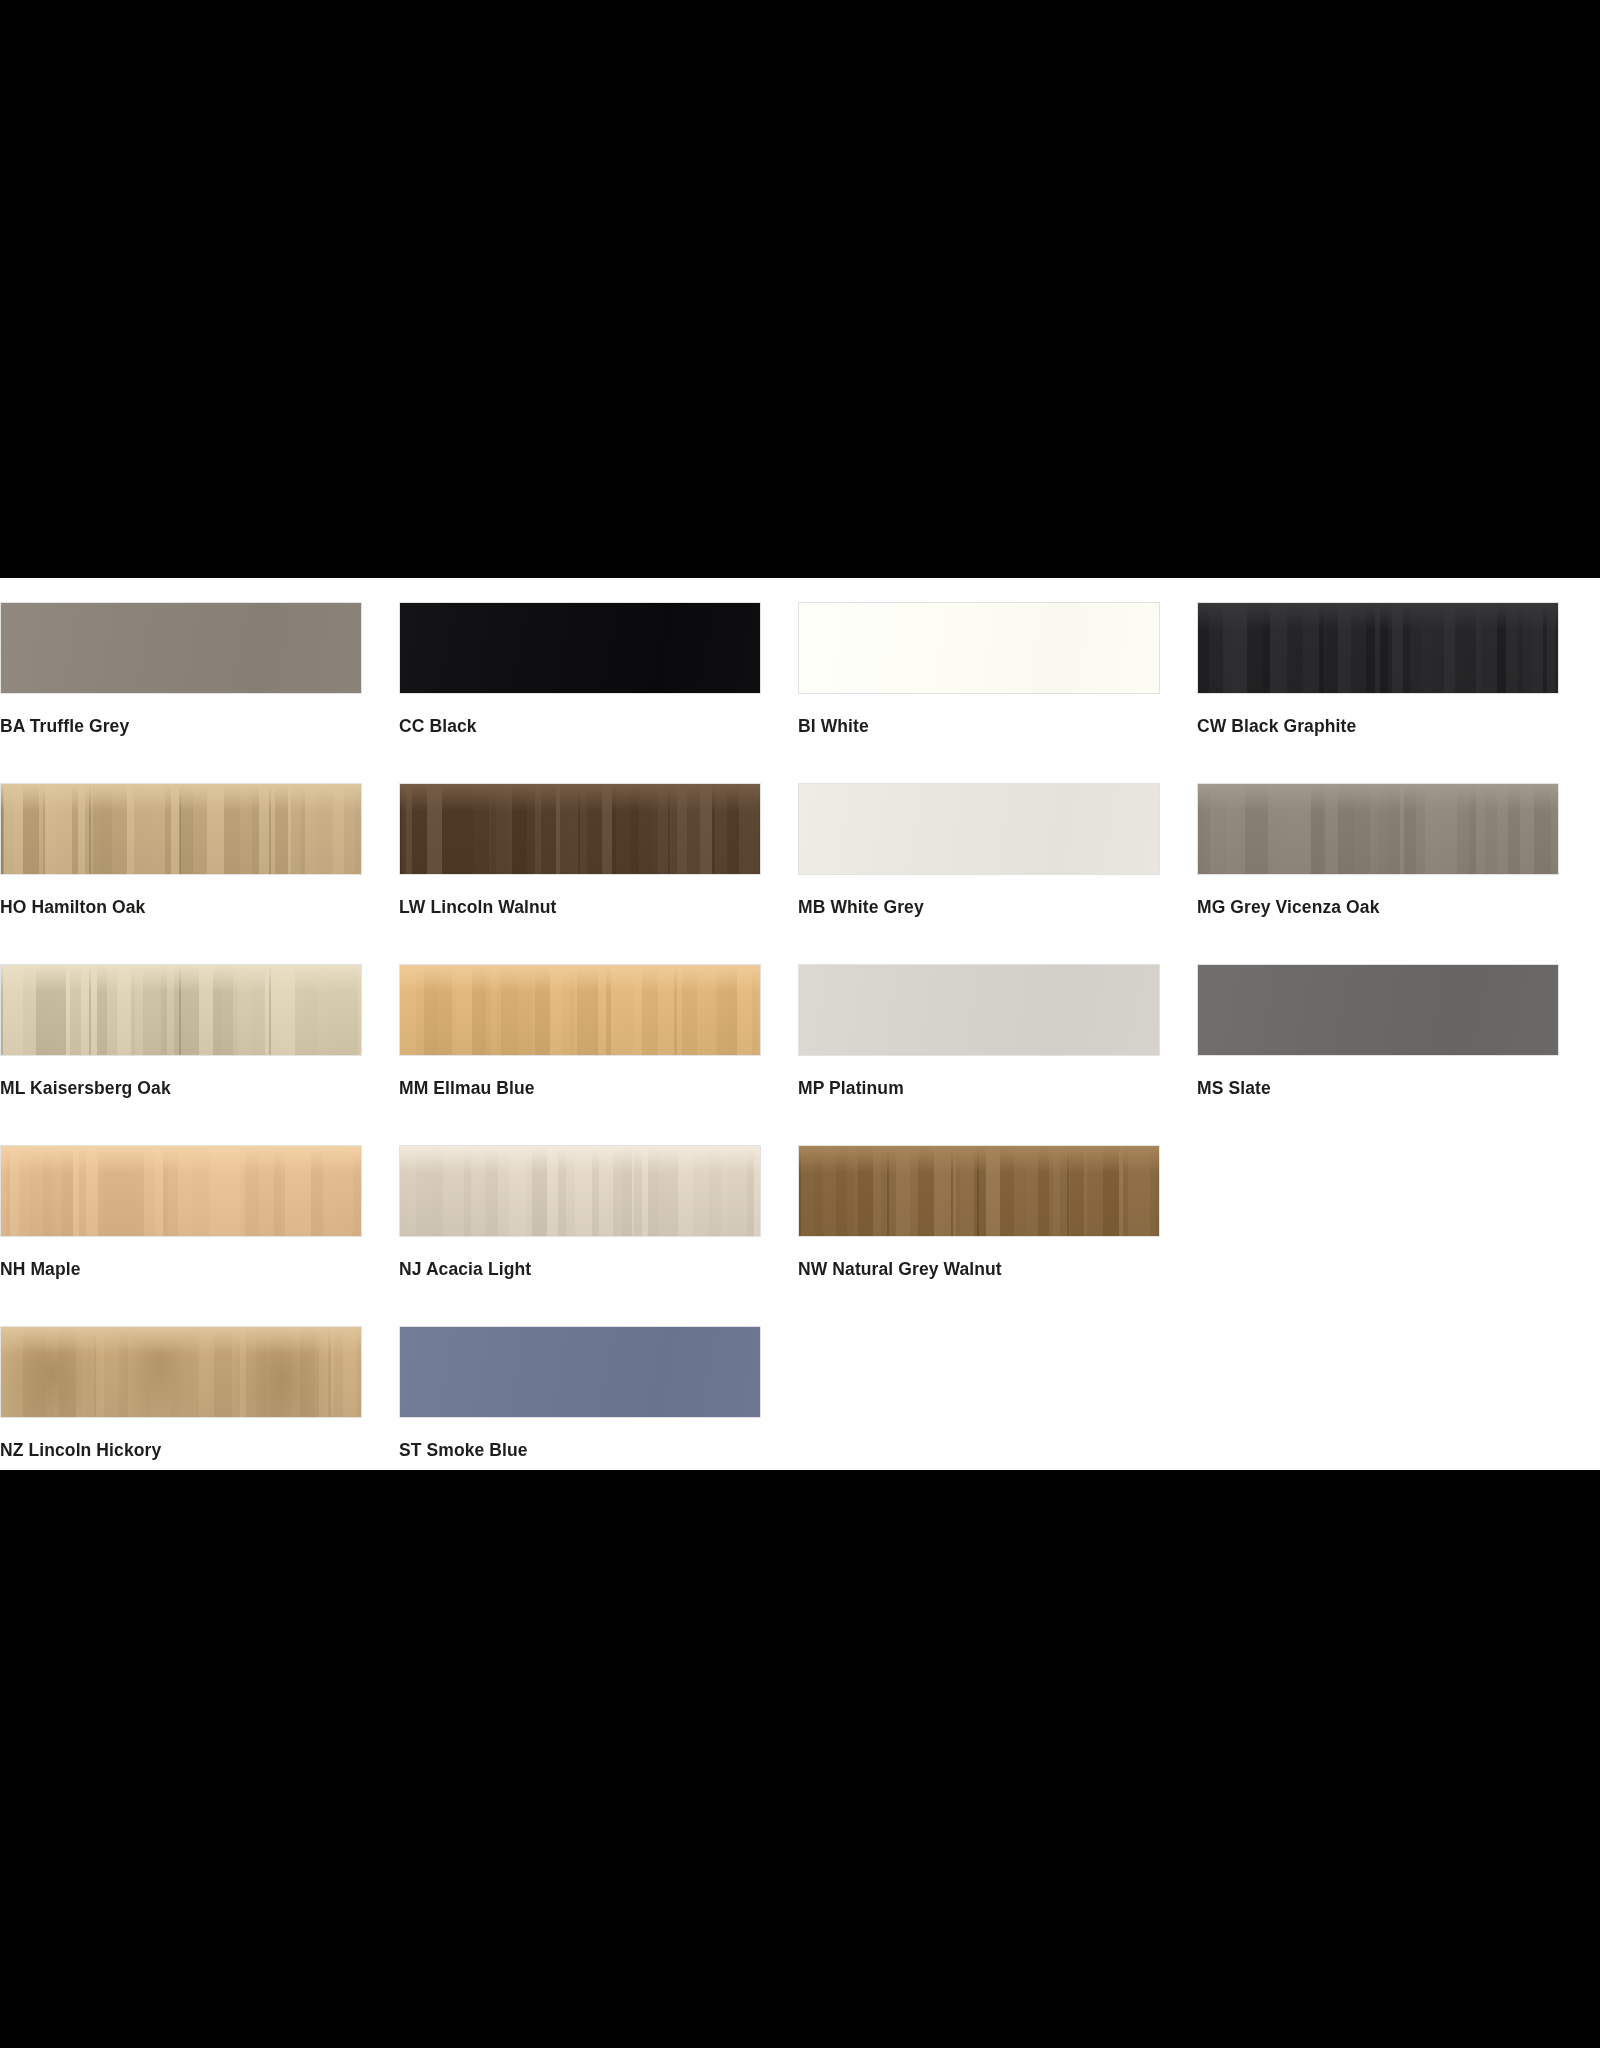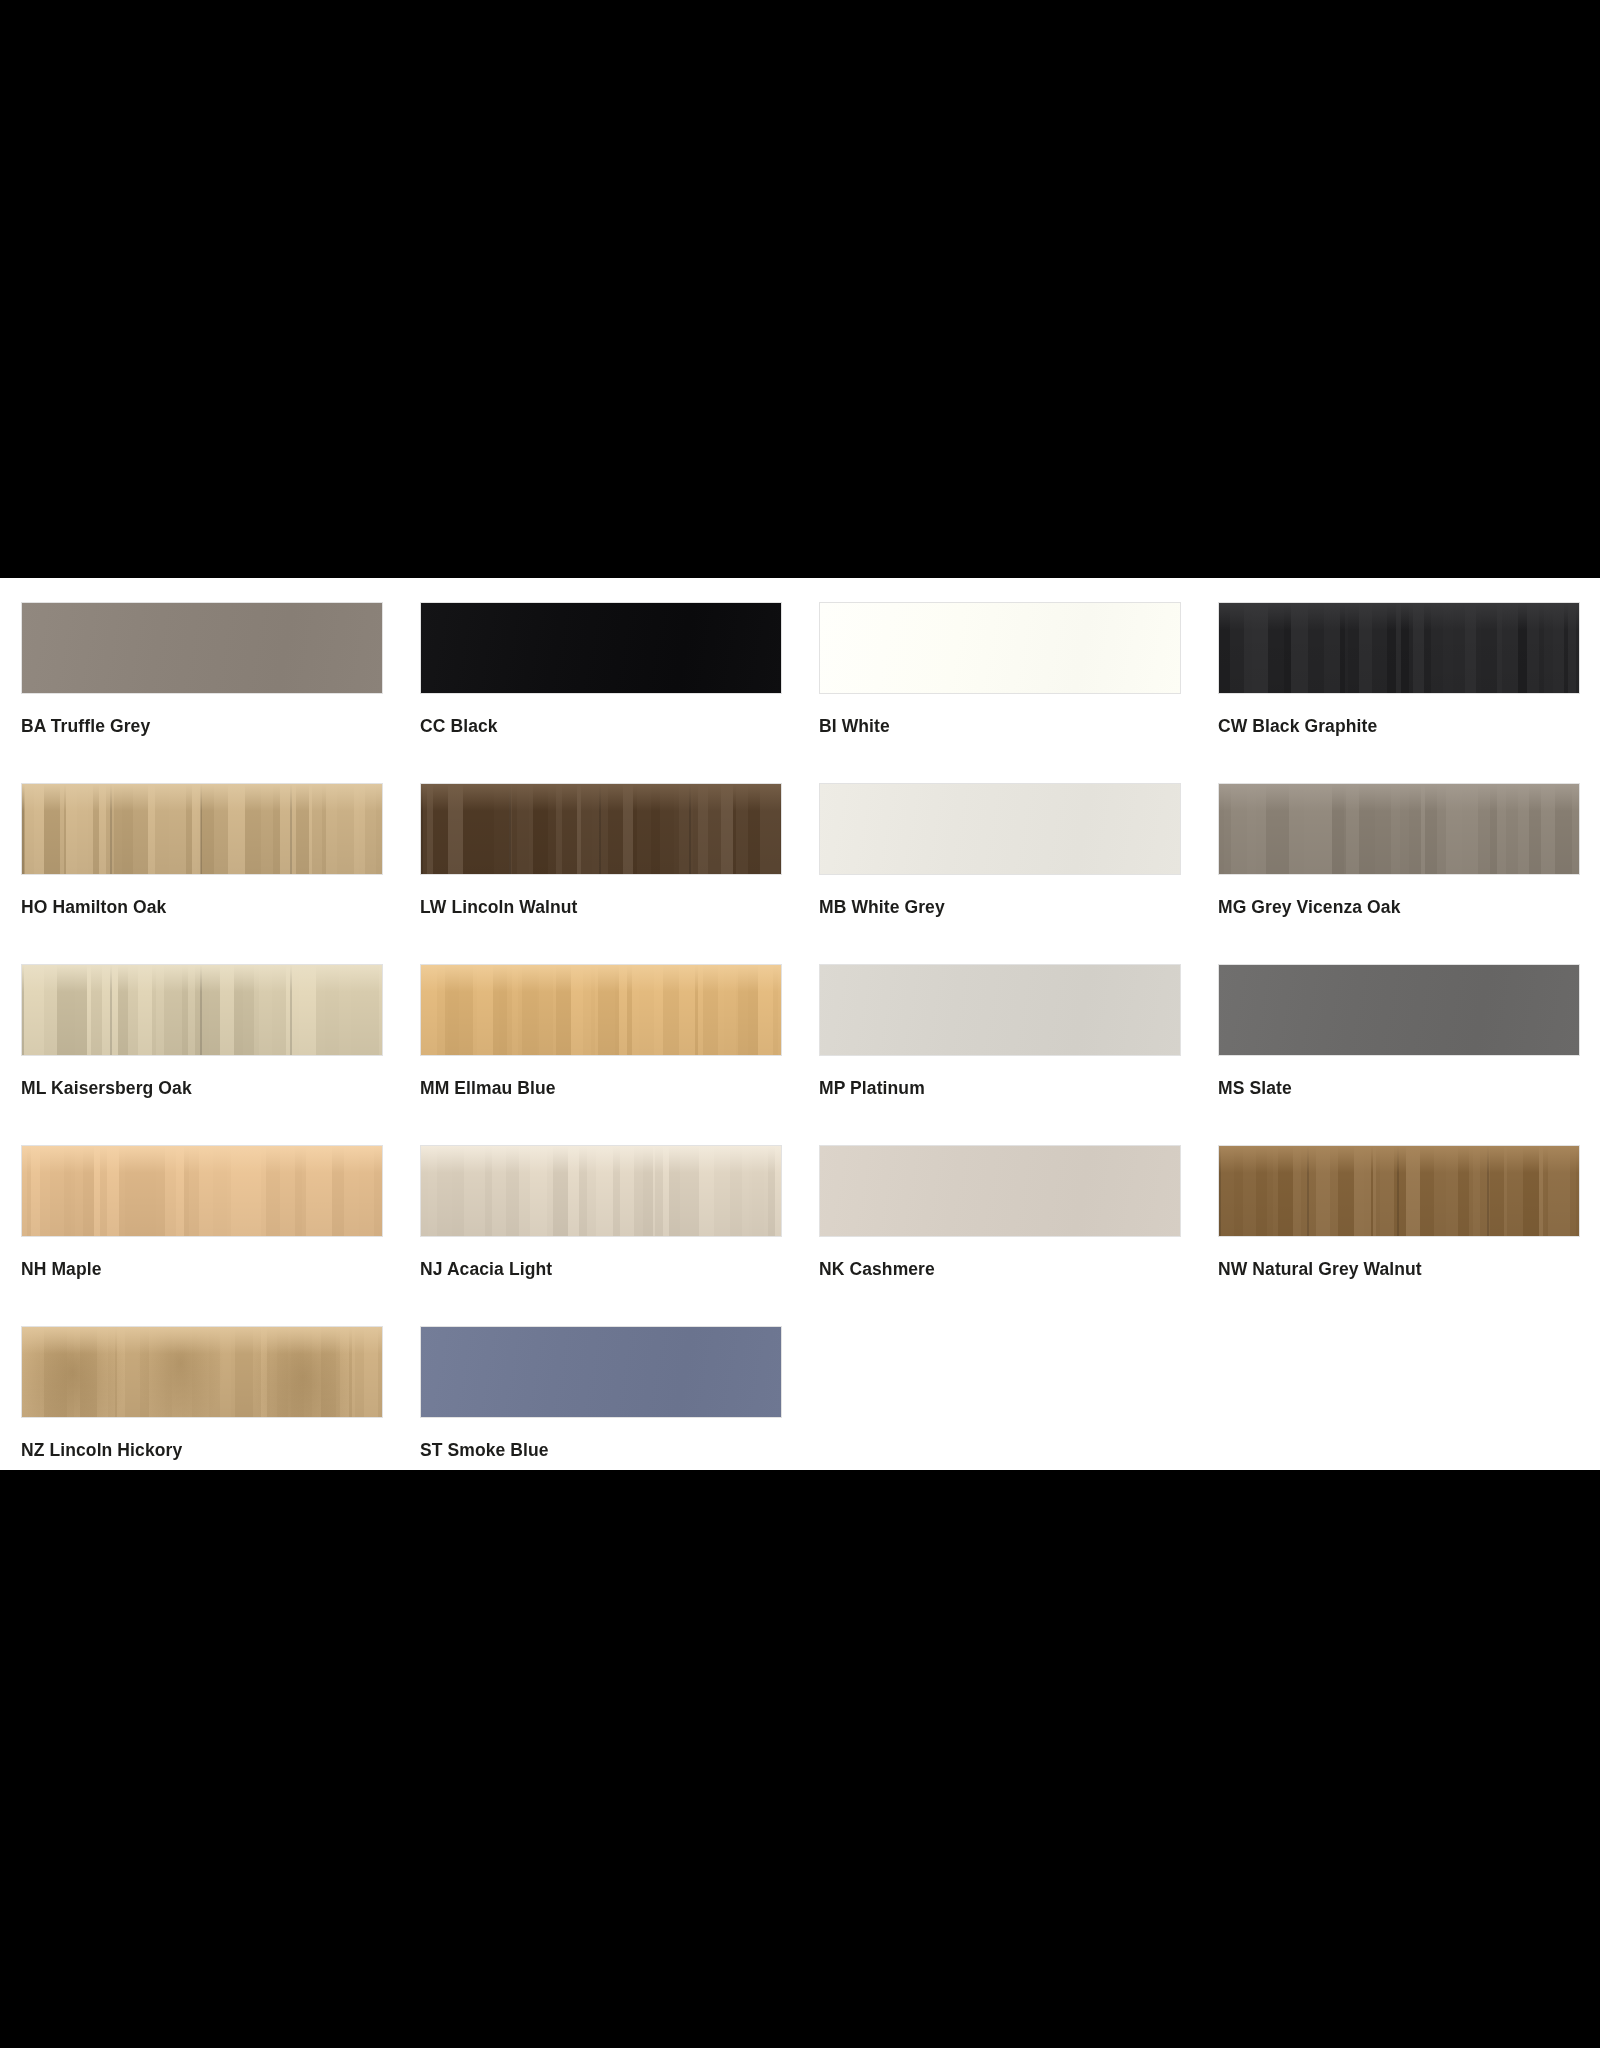--- a/index.html
+++ b/index.html
@@ -45,21 +45,20 @@
     left: 0;
     width: 1600px;
     height: 892px;
     background: #ffffff;
     padding: 24px 0 0 0;
   }
 
   .swatch-grid {
     position: relative;
     width: 1600px;
-    padding-left: 21px;
   }
 
   .swatch-row {
     display: flex;
     height: 181px;
   }
 
   .swatch-cell {
     width: 362px;
     margin-right: 37px;
@@ -186,26 +185,20 @@
             </div>
             <div class="swatch-label">NH Maple</div>
           </div>
           <div class="swatch-cell">
             <div class="swatch-chip" style="background: rgb(221, 210, 192);">
               <div class="grain" style="background: linear-gradient(rgb(242, 234, 220) 0%, rgba(0, 0, 0, 0) 30%, rgba(0, 0, 0, 0.05) 100%), linear-gradient(90deg, rgb(218, 207, 189) 0%, rgb(218, 207, 189) 1.97%, rgb(219, 208, 190) 1.97%, rgb(219, 208, 190) 4.31%, rgb(215, 204, 186) 4.31%, rgb(215, 204, 186) 8.73%, rgb(214, 203, 185) 8.73%, rgb(214, 203, 185) 12.02%, rgb(220, 209, 191) 12.02%, rgb(220, 209, 191) 15.68%, rgb(220, 209, 191) 15.68%, rgb(220, 209, 191) 17.82%, rgb(214, 203, 185) 17.82%, rgb(214, 203, 185) 19.6%, rgb(221, 210, 192) 19.6%, rgb(221, 210, 192) 23.59%, rgb(215, 204, 186) 23.59%, rgb(215, 204, 186) 27.14%, rgb(223, 212, 194) 27.14%, rgb(223, 212, 194) 30.16%, rgb(228, 217, 199) 30.16%, rgb(228, 217, 199) 34.92%, rgb(224, 213, 195) 34.92%, rgb(224, 213, 195) 36.59%, rgb(212, 201, 183) 36.59%, rgb(212, 201, 183) 40.81%, rgb(229, 218, 200) 40.81%, rgb(229, 218, 200) 43.96%, rgb(216, 205, 187) 43.96%, rgb(216, 205, 187) 46.03%, rgb(224, 213, 195) 46.03%, rgb(224, 213, 195) 48.62%, rgb(229, 218, 200) 48.62%, rgb(229, 218, 200) 53.39%, rgb(217, 206, 188) 53.39%, rgb(217, 206, 188) 55.36%, rgb(227, 216, 198) 55.36%, rgb(227, 216, 198) 59.08%, rgb(217, 206, 188) 59.08%, rgb(217, 206, 188) 61.7%, rgb(213, 202, 184) 61.7%, rgb(213, 202, 184) 64.46%, rgb(227, 216, 198) 64.46%, rgb(227, 216, 198) 65.07%, rgb(217, 206, 188) 65.07%, rgb(217, 206, 188) 67.36%, rgb(229, 218, 200) 67.36%, rgb(229, 218, 200) 69.01%, rgb(214, 203, 185) 69.01%, rgb(214, 203, 185) 72.07%, rgb(217, 206, 188) 72.07%, rgb(217, 206, 188) 73.07%, rgb(217, 206, 188) 73.07%, rgb(217, 206, 188) 77.29%, rgb(228, 217, 199) 77.29%, rgb(228, 217, 199) 81.37%, rgb(223, 212, 194) 81.37%, rgb(223, 212, 194) 85.7%, rgb(219, 208, 190) 85.7%, rgb(219, 208, 190) 89.2%, rgb(223, 212, 194) 89.2%, rgb(223, 212, 194) 90.05%, rgb(223, 212, 194) 90.05%, rgb(223, 212, 194) 91.14%, rgb(222, 211, 193) 91.14%, rgb(222, 211, 193) 92.01%, rgb(221, 210, 192) 92.01%, rgb(221, 210, 192) 95.19%, rgb(222, 211, 193) 95.19%, rgb(222, 211, 193) 96.27%, rgb(215, 204, 186) 96.27%, rgb(215, 204, 186) 98.2%, rgb(229, 218, 200) 98.2%, rgb(229, 218, 200) 100%);"></div>
             </div>
             <div class="swatch-label">NJ Acacia Light</div>
           </div>
           <div class="swatch-cell">
-            <div class="swatch-chip" style="background: rgb(214, 206, 196);">
-              <div class="grain" style="background: linear-gradient(100deg, rgb(220, 212, 202) 0%, rgb(214, 206, 196) 38%, rgb(210, 202, 192) 72%, rgb(214, 206, 196) 100%);"></div>
-            </div>
-            <div class="swatch-label">NK Cashmere</div>
-          </div>
-          <div class="swatch-cell">
             <div class="swatch-chip" style="background: rgb(139, 107, 67);">
               <div class="grain" style="background: linear-gradient(rgb(168, 134, 91) 0%, rgba(0, 0, 0, 0) 30%, rgba(0, 0, 0, 0.05) 100%), linear-gradient(90deg, rgba(0, 0, 0, 0.14) 0px, rgba(0, 0, 0, 0.14) 0.5%, rgba(0, 0, 0, 0) 0.5%, rgba(0, 0, 0, 0) 24.5%, rgba(0, 0, 0, 0.14) 24.5%, rgba(0, 0, 0, 0.14) 25%, rgba(0, 0, 0, 0) 25%, rgba(0, 0, 0, 0) 49.5%, rgba(0, 0, 0, 0.14) 49.5%, rgba(0, 0, 0, 0.14) 50%, rgba(0, 0, 0, 0) 50%, rgba(0, 0, 0, 0) 74.5%, rgba(0, 0, 0, 0.14) 74.5%, rgba(0, 0, 0, 0.14) 75%, rgba(0, 0, 0, 0) 75%, rgba(0, 0, 0, 0) 100%), linear-gradient(90deg, rgb(134, 102, 62) 0%, rgb(134, 102, 62) 4.2%, rgb(131, 99, 59) 4.2%, rgb(131, 99, 59) 6.71%, rgb(136, 104, 64) 6.71%, rgb(136, 104, 64) 10.27%, rgb(129, 97, 57) 10.27%, rgb(129, 97, 57) 13.34%, rgb(134, 102, 62) 13.34%, rgb(134, 102, 62) 15.01%, rgb(137, 105, 65) 15.01%, rgb(137, 105, 65) 16.33%, rgb(127, 95, 55) 16.33%, rgb(127, 95, 55) 20.56%, rgb(143, 111, 71) 20.56%, rgb(143, 111, 71) 22.76%, rgb(138, 106, 66) 22.76%, rgb(138, 106, 66) 25.05%, rgb(138, 106, 66) 25.05%, rgb(138, 106, 66) 25.73%, rgb(138, 106, 66) 25.73%, rgb(138, 106, 66) 27.02%, rgb(149, 117, 77) 27.02%, rgb(149, 117, 77) 30.73%, rgb(142, 110, 70) 30.73%, rgb(142, 110, 70) 32.96%, rgb(130, 98, 58) 32.96%, rgb(130, 98, 58) 37.49%, rgb(150, 118, 78) 37.49%, rgb(150, 118, 78) 40.23%, rgb(149, 117, 77) 40.23%, rgb(149, 117, 77) 42.11%, rgb(128, 96, 56) 42.11%, rgb(128, 96, 56) 42.85%, rgb(150, 118, 78) 42.85%, rgb(150, 118, 78) 43.65%, rgb(140, 108, 68) 43.65%, rgb(140, 108, 68) 44.67%, rgb(143, 111, 71) 44.67%, rgb(143, 111, 71) 48.58%, rgb(130, 98, 58) 48.58%, rgb(130, 98, 58) 52.08%, rgb(153, 121, 81) 52.08%, rgb(153, 121, 81) 53.12%, rgb(153, 121, 81) 53.12%, rgb(153, 121, 81) 55.97%, rgb(130, 98, 58) 55.97%, rgb(130, 98, 58) 59.78%, rgb(139, 107, 67) 59.78%, rgb(139, 107, 67) 63.15%, rgb(141, 109, 69) 63.15%, rgb(141, 109, 69) 66.29%, rgb(129, 97, 57) 66.29%, rgb(129, 97, 57) 69.45%, rgb(139, 107, 67) 69.45%, rgb(139, 107, 67) 70.45%, rgb(144, 112, 72) 70.45%, rgb(144, 112, 72) 72.44%, rgb(138, 106, 66) 72.44%, rgb(138, 106, 66) 75.37%, rgb(131, 99, 59) 75.37%, rgb(131, 99, 59) 79.08%, rgb(145, 113, 73) 79.08%, rgb(145, 113, 73) 79.89%, rgb(137, 105, 65) 79.89%, rgb(137, 105, 65) 84.42%, rgb(126, 94, 54) 84.42%, rgb(126, 94, 54) 88.94%, rgb(151, 119, 79) 88.94%, rgb(151, 119, 79) 89.93%, rgb(136, 104, 64) 89.93%, rgb(136, 104, 64) 90.89%, rgb(135, 103, 63) 90.89%, rgb(135, 103, 63) 91.52%, rgb(144, 112, 72) 91.52%, rgb(144, 112, 72) 95.44%, rgb(144, 112, 72) 95.44%, rgb(144, 112, 72) 97.46%, rgb(137, 105, 65) 97.46%, rgb(137, 105, 65) 99.29%, rgb(133, 101, 61) 99.29%, rgb(133, 101, 61) 100%);"></div>
             </div>
             <div class="swatch-label">NW Natural Grey Walnut</div>
           </div>
         </div>
         <div class="swatch-row">
           <div class="swatch-cell">
             <div class="swatch-chip" style="background: rgb(201, 171, 126);">
               <div class="grain" style="background: linear-gradient(rgb(224, 197, 155) 0%, rgba(0, 0, 0, 0) 30%, rgba(0, 0, 0, 0.05) 100%), radial-gradient(26% 150% at 14% 50%, rgb(175, 145, 100) 0%, rgba(0, 0, 0, 0) 58%), radial-gradient(20% 140% at 44% 40%, rgb(179, 149, 104) 0%, rgba(0, 0, 0, 0) 60%), radial-gradient(24% 160% at 78% 55%, rgb(177, 147, 102) 0%, rgba(0, 0, 0, 0) 58%), linear-gradient(90deg, rgb(205, 175, 130) 0%, rgb(205, 175, 130) 2.75%, rgb(205, 175, 130) 2.75%, rgb(205, 175, 130) 5.03%, rgb(208, 178, 133) 5.03%, rgb(208, 178, 133) 6%, rgb(195, 165, 120) 6%, rgb(195, 165, 120) 8.46%, rgb(195, 165, 120) 8.46%, rgb(195, 165, 120) 12.6%, rgb(205, 175, 130) 12.6%, rgb(205, 175, 130) 14.5%, rgb(210, 180, 135) 14.5%, rgb(210, 180, 135) 16.15%, rgb(195, 165, 120) 16.15%, rgb(195, 165, 120) 20.72%, rgb(208, 178, 133) 20.72%, rgb(208, 178, 133) 23.96%, rgb(203, 173, 128) 23.96%, rgb(203, 173, 128) 25.71%, rgb(193, 163, 118) 25.71%, rgb(193, 163, 118) 26.47%, rgb(205, 175, 130) 26.47%, rgb(205, 175, 130) 28.69%, rgb(198, 168, 123) 28.69%, rgb(198, 168, 123) 32.82%, rgb(194, 164, 119) 32.82%, rgb(194, 164, 119) 35.33%, rgb(202, 172, 127) 35.33%, rgb(202, 172, 127) 39.76%, rgb(201, 171, 126) 39.76%, rgb(201, 171, 126) 41.57%, rgb(206, 176, 131) 41.57%, rgb(206, 176, 131) 44.39%, rgb(205, 175, 130) 44.39%, rgb(205, 175, 130) 47.25%, rgb(200, 170, 125) 47.25%, rgb(200, 170, 125) 51.83%, rgb(197, 167, 122) 51.83%, rgb(197, 167, 122) 54.93%, rgb(202, 172, 127) 54.93%, rgb(202, 172, 127) 58.05%, rgb(200, 170, 125) 58.05%, rgb(200, 170, 125) 59.3%, rgb(192, 162, 117) 59.3%, rgb(192, 162, 117) 64.04%, rgb(198, 168, 123) 64.04%, rgb(198, 168, 123) 66.44%, rgb(209, 179, 134) 66.44%, rgb(209, 179, 134) 68.05%, rgb(197, 167, 122) 68.05%, rgb(197, 167, 122) 68.78%, rgb(200, 170, 125) 68.78%, rgb(200, 170, 125) 70.9%, rgb(195, 165, 120) 70.9%, rgb(195, 165, 120) 73.78%, rgb(200, 170, 125) 73.78%, rgb(200, 170, 125) 74.66%, rgb(196, 166, 121) 74.66%, rgb(196, 166, 121) 78.32%, rgb(201, 171, 126) 78.32%, rgb(201, 171, 126) 80.55%, rgb(207, 177, 132) 80.55%, rgb(207, 177, 132) 82.96%, rgb(192, 162, 117) 82.96%, rgb(192, 162, 117) 87.19%, rgb(197, 167, 122) 87.19%, rgb(197, 167, 122) 88.26%, rgb(205, 175, 130) 88.26%, rgb(205, 175, 130) 90.75%, rgb(194, 164, 119) 90.75%, rgb(194, 164, 119) 91.77%, rgb(206, 176, 131) 91.77%, rgb(206, 176, 131) 92.59%, rgb(201, 171, 126) 92.59%, rgb(201, 171, 126) 95.11%, rgb(208, 178, 133) 95.11%, rgb(208, 178, 133) 98.97%, rgb(200, 170, 125) 98.97%, rgb(200, 170, 125) 100%);"></div>

